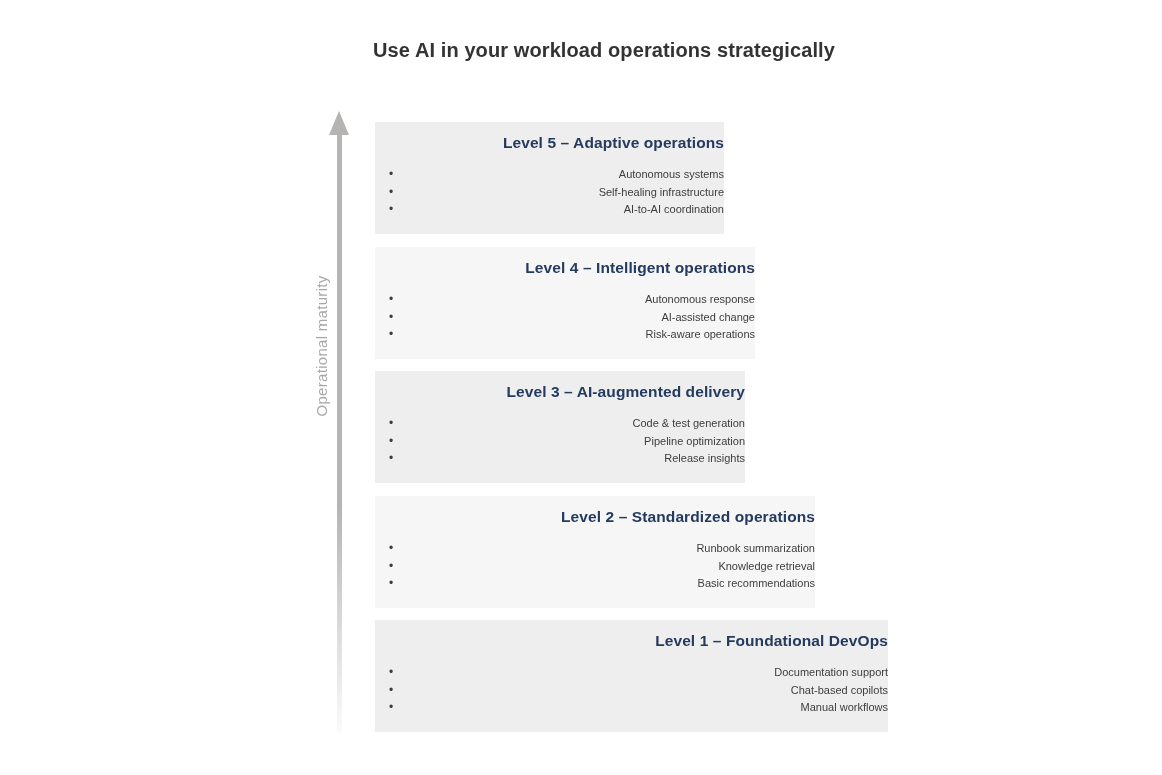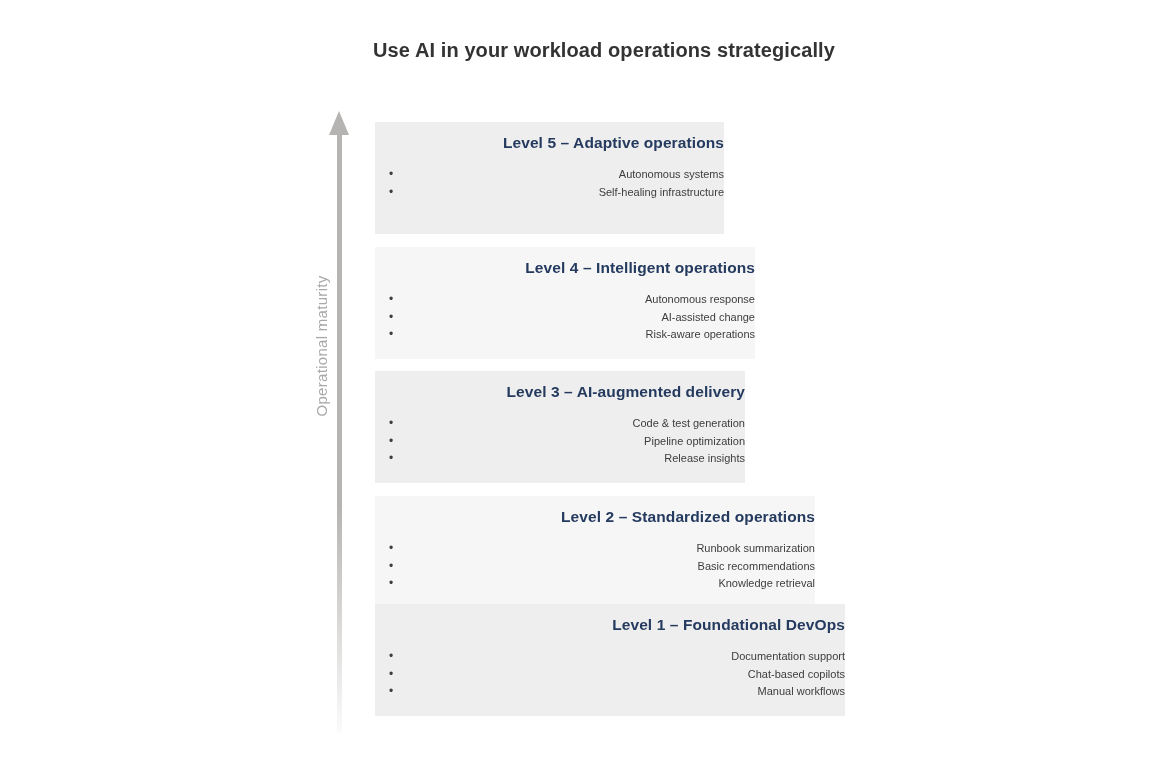--- a/index.html
+++ b/index.html
@@ -73,21 +73,21 @@
     box-sizing: border-box;
     padding: 11px 0 0 13px;
     text-align: right;
   }
   .level.shade-dark  { background: var(--box-shade-dark, #eeeeee); }
   .level.shade-light { background: var(--box-shade-light, #f6f6f6); }
   .level-5 { top: 122px; width: 349px; }
   .level-4 { top: 247px; width: 380px; }
   .level-3 { top: 371px; width: 370px; }
   .level-2 { top: 496px; width: 440px; }
-  .level-1 { top: 604px; width: 470px; }
+  .level-1 { top: 620px; width: 513px; }
   .level h2 {
     margin: 0;
     font-size: 15.5px;
     line-height: 20px;
     font-weight: 700;
     letter-spacing: 0.1px;
     color: var(--heading-text, #243a5e);
   }
   .level ul {
     margin: 13px 0 0 0;
@@ -121,20 +121,21 @@
   <div class="axis-line"></div>
   <div class="axis-label-anchor">
     <span>Operational maturity</span>
   </div>
 
   <section class="level level-5 shade-dark">
     <h2>Level 5 – Adaptive operations</h2>
     <ul>
       <li>Autonomous systems</li>
       <li>Self-healing infrastructure</li>
+      <li>AI-to-AI coordination</li>
     </ul>
   </section>
 
   <section class="level level-4 shade-light">
     <h2>Level 4 – Intelligent operations</h2>
     <ul>
       <li>Autonomous response</li>
       <li>AI-assisted change</li>
       <li>Risk-aware operations</li>
     </ul>
@@ -146,22 +147,22 @@
       <li>Code &amp; test generation</li>
       <li>Pipeline optimization</li>
       <li>Release insights</li>
     </ul>
   </section>
 
   <section class="level level-2 shade-light">
     <h2>Level 2 – Standardized operations</h2>
     <ul>
       <li>Runbook summarization</li>
+      <li>Knowledge retrieval</li>
       <li>Basic recommendations</li>
-      <li>Knowledge retrieval</li>
     </ul>
   </section>
 
   <section class="level level-1 shade-dark">
     <h2>Level 1 – Foundational DevOps</h2>
     <ul>
       <li>Documentation support</li>
       <li>Chat-based copilots</li>
       <li>Manual workflows</li>
     </ul>

